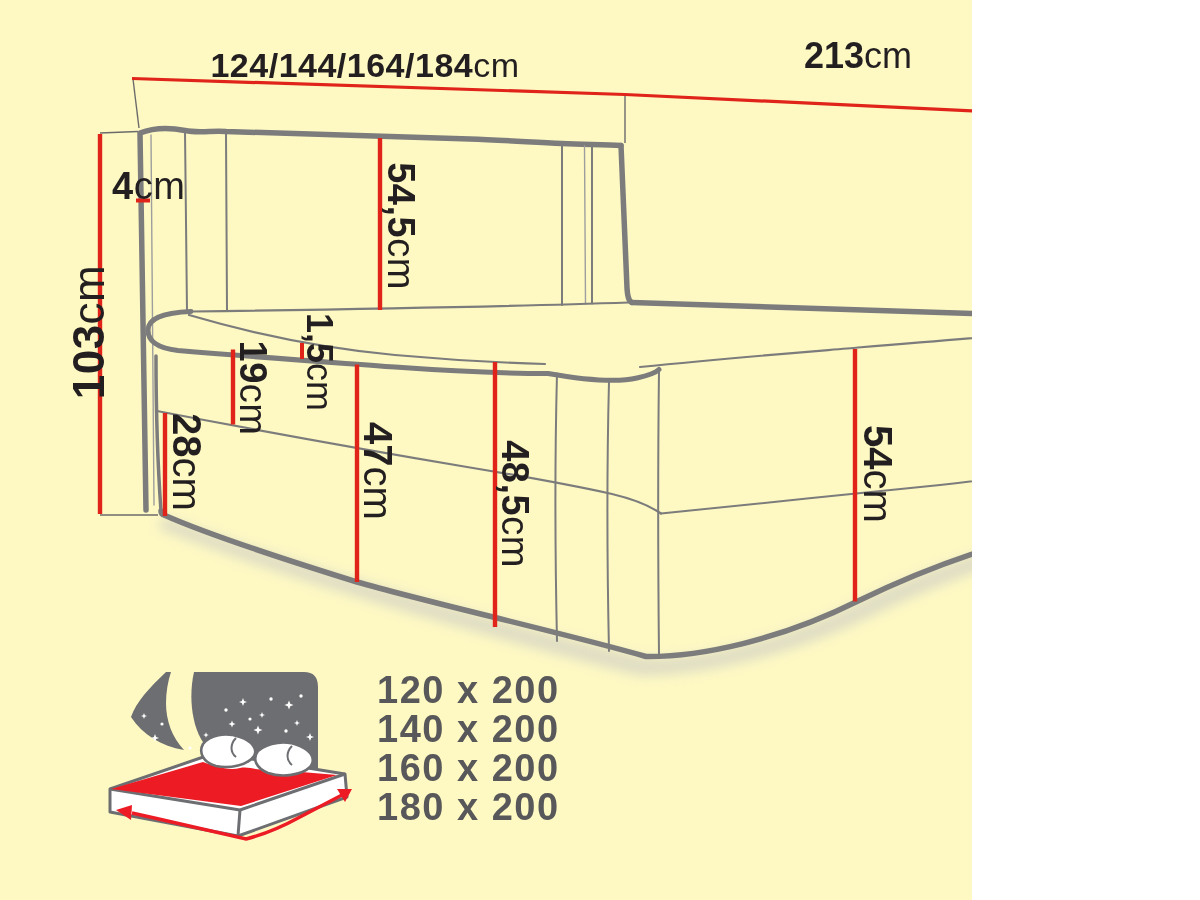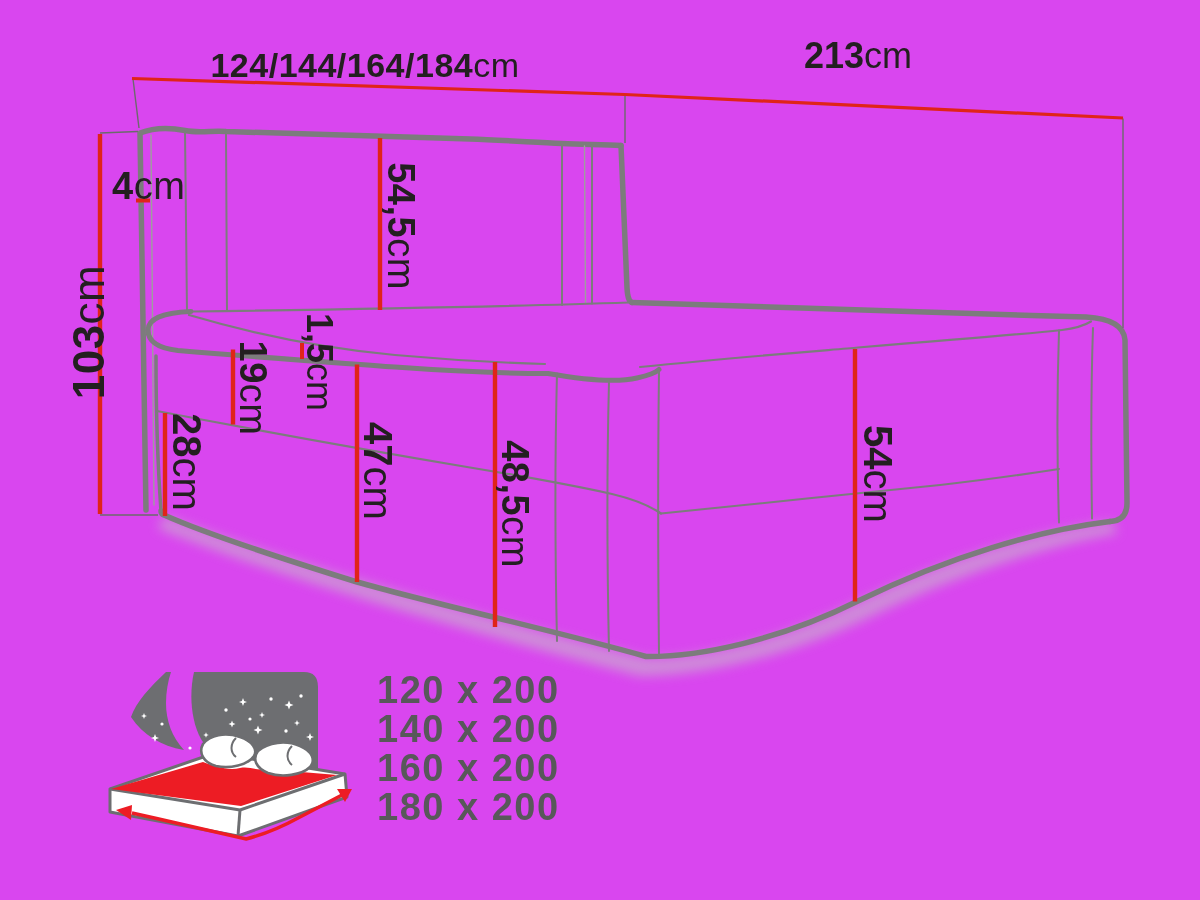--- a/index.html
+++ b/index.html
@@ -1,16 +1,16 @@
 <!DOCTYPE html>
 <html><head>
 <meta charset="utf-8">
 <style>
   html,body{margin:0;padding:0;background:#ffffff;}
-  .stage{width:1200px;height:900px;position:relative;background:#d946ef;overflow:hidden;}
+  .stage{width:972px;height:900px;position:relative;background:#fef9c3;overflow:hidden;}
   svg{display:block;}
   text{font-family:"Liberation Sans", sans-serif;fill:#231f20;}
   .n{font-weight:bold;}
   .u{font-weight:normal;}
   .dim{font-size:38px;letter-spacing:.5px;}
   .dim-xl{font-size:44px;letter-spacing:.5px;}
   .dim-top{font-size:34px;letter-spacing:.5px;}
   .dim-213{font-size:36px;}
   .dim-40{font-size:40px;}
   .dim-36{font-size:36px;}

